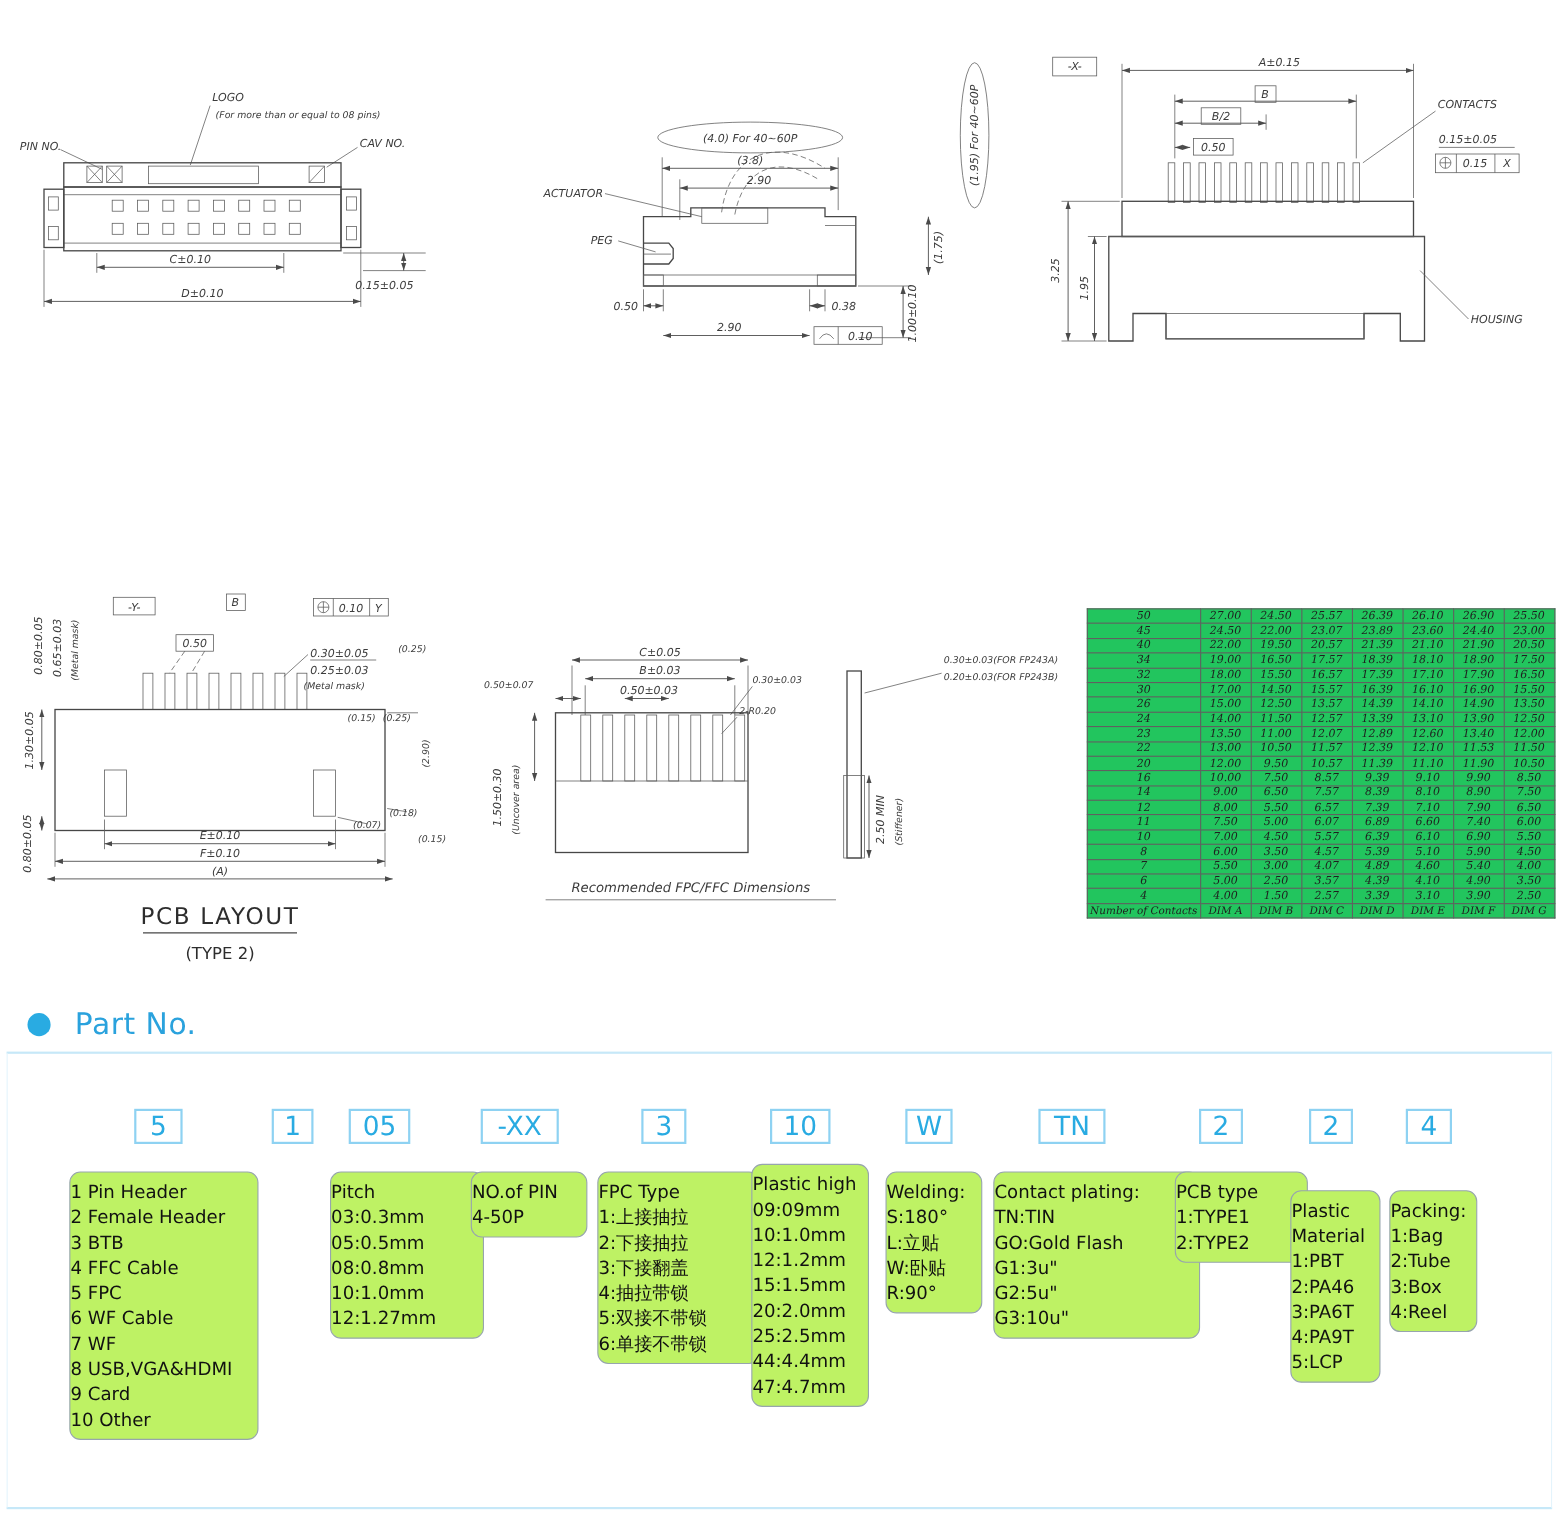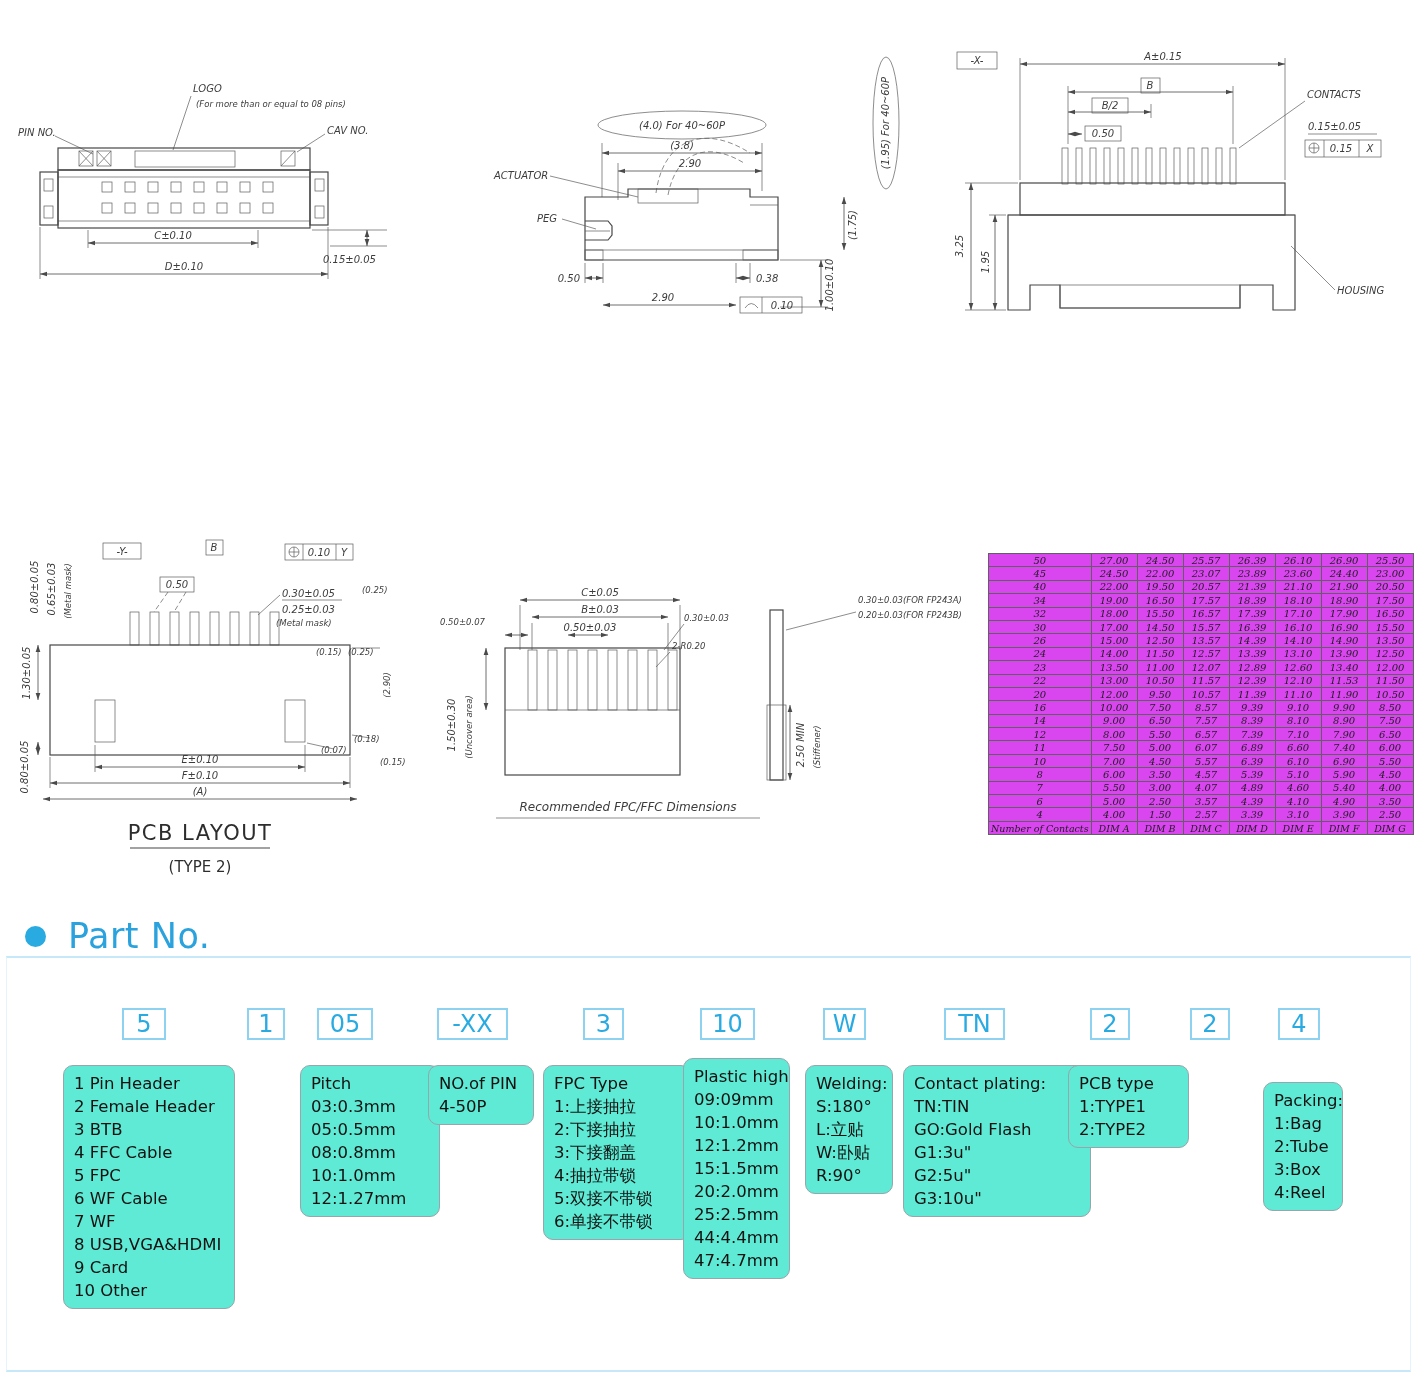--- a/index.html
+++ b/index.html
@@ -8,29 +8,29 @@
   .drawing{position:absolute}
   svg .ol{fill:none;stroke:#474747;stroke-width:1.2}
   svg .tl{fill:none;stroke:#5c5c5c;stroke-width:0.7}
   svg .dl{fill:none;stroke:#4a4a4a;stroke-width:0.8}
   svg .dash{stroke-dasharray:5 3}
   svg text{font:italic 10px "DejaVu Sans",sans-serif;fill:#3c3c3c}
   svg text.s{font-size:8.5px}
   svg text.big{font-style:normal;font-size:21px;fill:#2d2d2d;letter-spacing:1.5px}
   svg text.sub{font-style:normal;font-size:15px;fill:#2d2d2d}
   svg text.cap{font-size:12px}
-  .dim-table{position:absolute;border-collapse:collapse;background:#d946ef}
+  .dim-table{position:absolute;border-collapse:collapse;background:#22c55e}
   .dim-table td{border:1px solid #606060;font:italic 10px "DejaVu Serif",serif;color:#1f1f1f;text-align:center;height:13.4px;padding:0 2px;white-space:nowrap}
   .dim-table tr.footer-row td{font-size:9.5px}
   .part-frame{position:absolute;left:6px;top:956px;width:1405px;height:416px;border-top:2px solid #c6e8f8;border-bottom:2px solid #c6e8f8;border-left:1px solid #e4f4fc;border-right:1px solid #e4f4fc;pointer-events:none}
   .part-header{position:absolute;left:25px;top:916px;display:flex;align-items:center;gap:22px}
   .bullet{width:21px;height:21px;border-radius:50%;background:#29abe2;display:inline-block}
-  .part-title{font-size:35px;color:#2aa2dd;letter-spacing:.5px}
+  .part-title{font-size:27px;color:#2aa2dd;letter-spacing:.5px}
   .code-box{position:absolute;top:1008px;height:32px;border:2px solid #8ed2f2;color:#29abe2;font-size:24px;display:flex;align-items:center;justify-content:center;background:#fff}
-  .desc-box{position:absolute;border:1.3px solid #97a5ad;border-radius:10px;padding:6px 10px;background:#5eead4}
+  .desc-box{position:absolute;border:1.3px solid #97a5ad;border-radius:10px;padding:6px 0;background:#bef264}
   .desc-line{font-size:16.5px;line-height:23px;color:#111;white-space:nowrap}
 </style>
 </head>
 <body>
 
 <svg width="0" height="0" style="position:absolute" aria-hidden="true">
   <defs>
     <marker id="arr" markerWidth="10" markerHeight="8" refX="9" refY="4" orient="auto-start-reverse">
       <path d="M0,1 L9,4 L0,7 z" fill="#4a4a4a"></path>
     </marker>
@@ -630,20 +630,29 @@
       <div class="desc-line">GO:Gold Flash</div>
       <div class="desc-line">G1:3u"</div>
       <div class="desc-line">G2:5u"</div>
       <div class="desc-line">G3:10u"</div>
     </div>
   <div class="desc-box" style="left:1068px;top:1065px;width:121px">
       <div class="desc-line">PCB type</div>
       <div class="desc-line">1:TYPE1</div>
       <div class="desc-line">2:TYPE2</div>
     </div>
+  <div class="desc-box" style="left:1173px;top:1082px;width:82px">
+      <div class="desc-line">Plastic</div>
+      <div class="desc-line">Material</div>
+      <div class="desc-line">1:PBT</div>
+      <div class="desc-line">2:PA46</div>
+      <div class="desc-line">3:PA6T</div>
+      <div class="desc-line">4:PA9T</div>
+      <div class="desc-line">5:LCP</div>
+    </div>
   <div class="desc-box" style="left:1263px;top:1082px;width:80px">
       <div class="desc-line">Packing:</div>
       <div class="desc-line">1:Bag</div>
       <div class="desc-line">2:Tube</div>
       <div class="desc-line">3:Box</div>
       <div class="desc-line">4:Reel</div>
     </div>
 
 </div>
 

